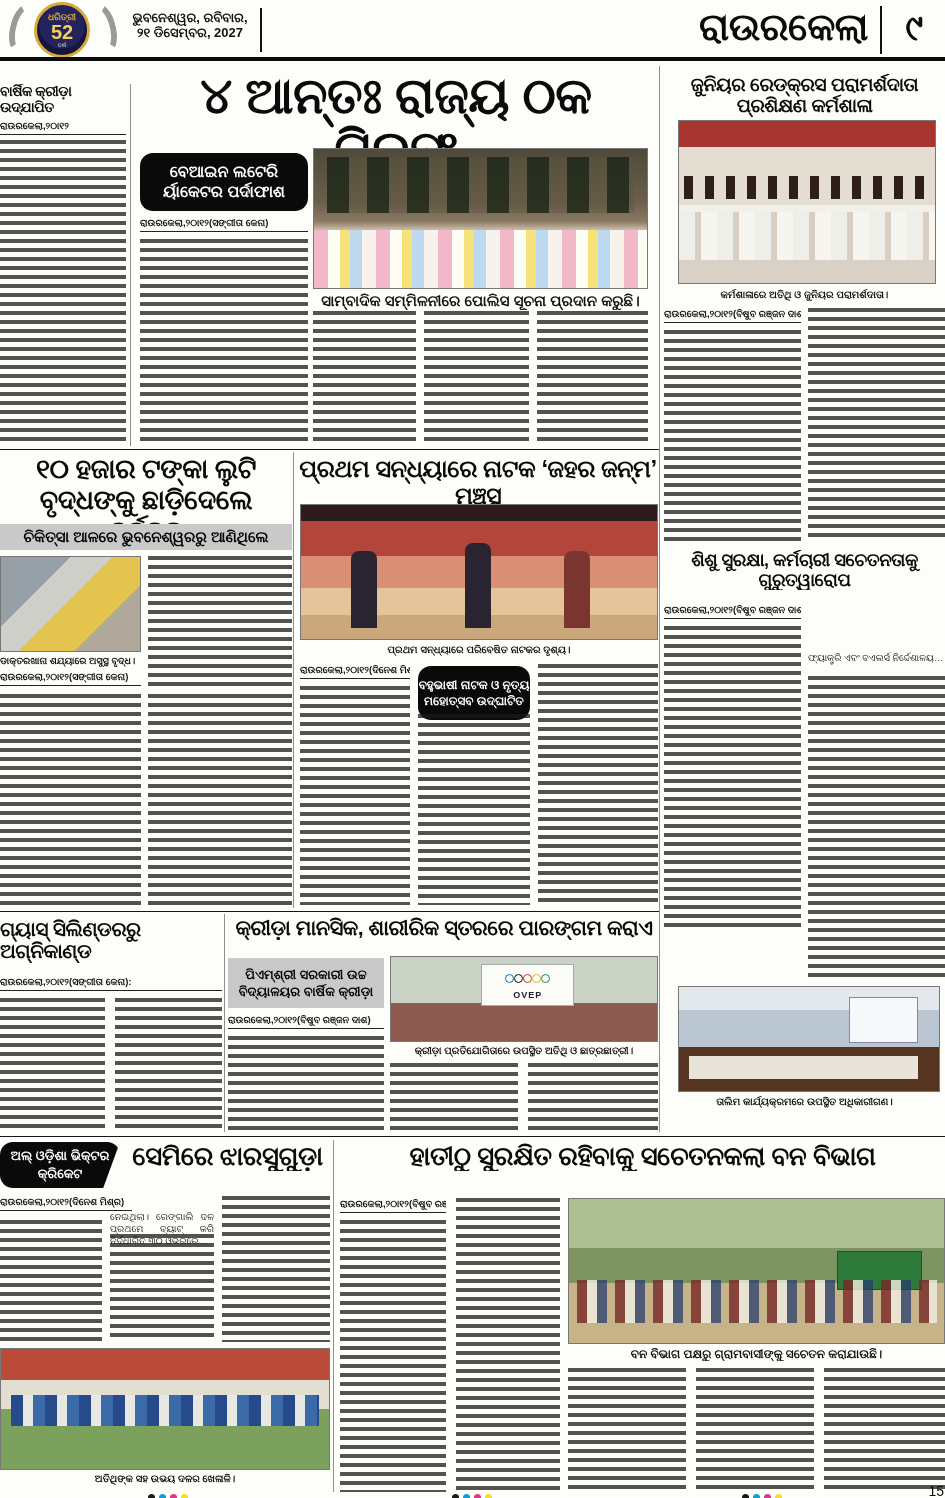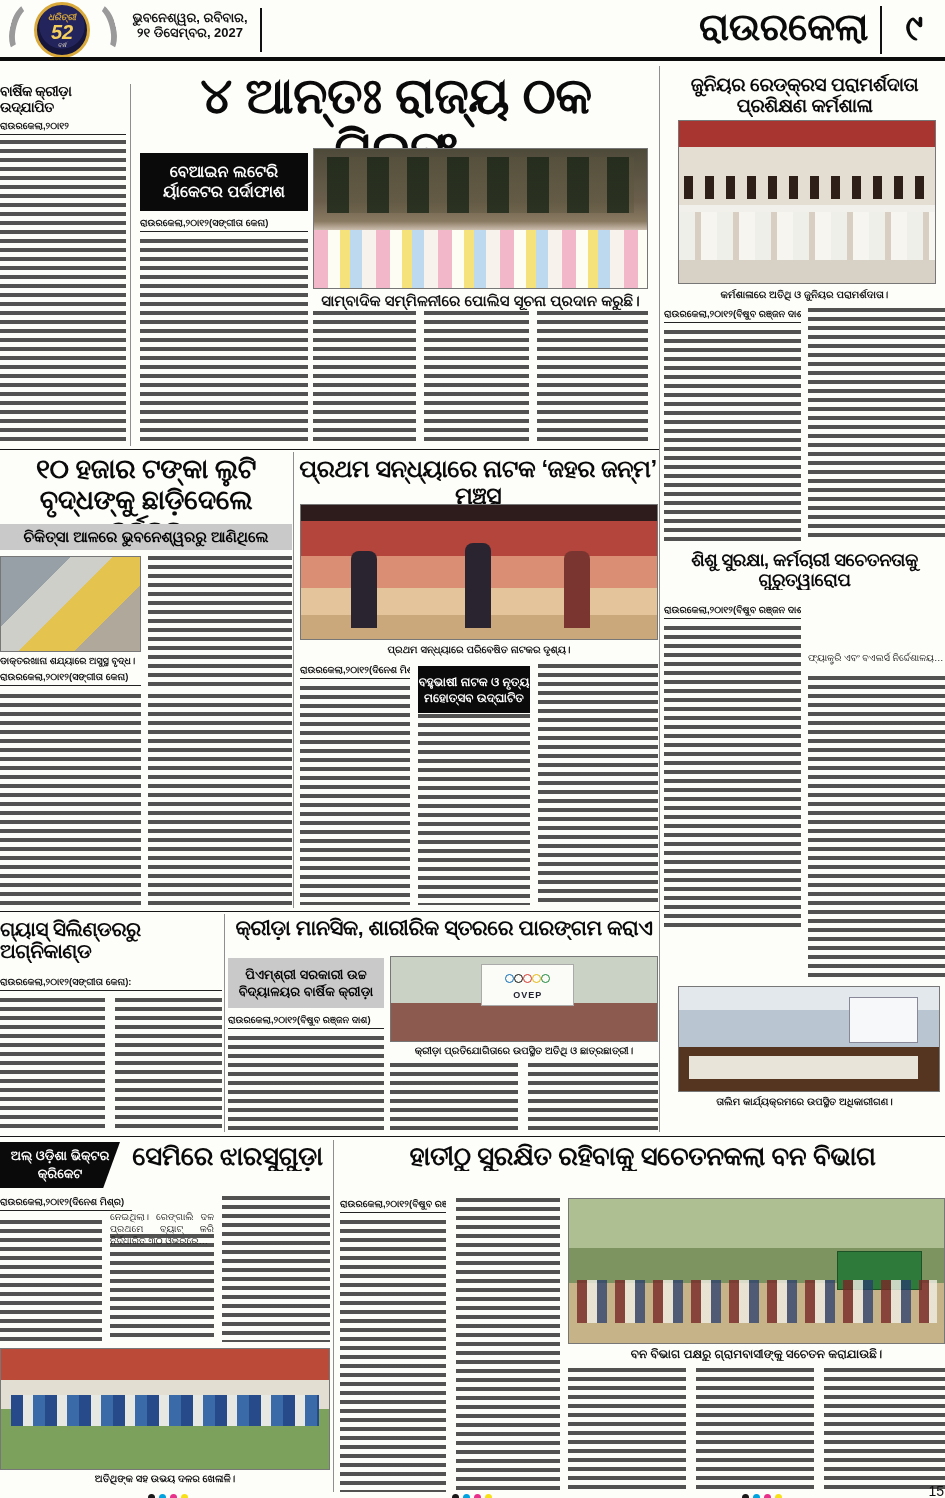--- a/index.html
+++ b/index.html
@@ -11,21 +11,21 @@
   #page{position:relative;width:945px;height:1498px;margin:0 auto;background:var(--paper);
         font-family:"Liberation Sans","DejaVu Sans",sans-serif;color:var(--ink);}
   .abs{position:absolute;}
   .t{overflow:hidden;line-height:1.12;}
   .hl{font-weight:bold;color:#0a0a0a;letter-spacing:-0.5px;}
   .ctr{text-align:center;}
   .tx{background-image:repeating-linear-gradient(to bottom,rgba(25,25,25,.75) 0px,rgba(25,25,25,.75) 4px,transparent 4px,transparent 9px);}
   .dl{font-size:9.5px;font-weight:bold;border-bottom:1.5px solid #222;padding-bottom:2px;overflow:hidden;white-space:nowrap;}
   .cap{font-size:15px;font-weight:bold;overflow:hidden;white-space:nowrap;}
   .snip{font-size:9.5px;text-align:justify;overflow:hidden;}
-  .kbox{background:var(--box-black);color:#fff;font-weight:bold;display:flex;flex-direction:column;justify-content:center;text-align:center;gap:2px;overflow:hidden;}
+  .kbox{background:var(--box-black);color:#fff;font-weight:bold;display:flex;flex-direction:column;justify-content:center;text-align:center;gap:2px;overflow:hidden;border-radius:13px;}
   .gbox{background:var(--box-gray);color:#000;font-weight:bold;display:flex;flex-direction:column;justify-content:center;text-align:center;gap:1px;overflow:hidden;}
   .vr{position:absolute;width:1px;background:var(--rule);}
   .hrule{position:absolute;height:1px;background:#161616;}
   .photo{position:absolute;overflow:hidden;border:1px solid #777;box-sizing:border-box;}
   
   .ph-police{background:linear-gradient(180deg,#4e4a3a 0%,#6b5f4c 38%,#8a7a62 52%,#ddcfc2 60%,#e9dcd2 100%);}
   .ph-police .tickets{position:absolute;left:0;right:0;bottom:0;height:42%;
      background:repeating-linear-gradient(90deg,#f2b7c9 0 14px,#fdfdf3 14px 26px,#f5e27a 26px 36px,#bcd9ef 36px 48px,#f8f2ec 48px 62px);}
   .ph-police .figures{position:absolute;top:6%;left:4%;right:4%;height:40%;
      background:repeating-linear-gradient(90deg,rgba(30,40,25,.85) 0 22px,rgba(90,85,60,.4) 22px 40px);}
@@ -52,21 +52,21 @@
   .ph-forest .banner{position:absolute;right:6%;top:36%;width:22%;height:26%;background:#2e7a3a;border:1px solid #1d5226;}
   .ph-forest .people{position:absolute;bottom:14%;left:2%;right:2%;height:30%;
      background:repeating-linear-gradient(90deg,rgba(120,40,40,.8) 0 10px,rgba(240,238,228,.8) 10px 20px,rgba(40,60,110,.75) 20px 30px,transparent 30px 38px);}
   
   .logo-wrap{left:10px;top:2px;width:106px;height:54px;}
   .paren{position:absolute;top:0;width:30px;height:54px;border:6px solid #9a9a9a;border-radius:50%;box-sizing:border-box;}
   .paren.l{left:0;border-right-color:transparent;border-top-color:transparent;border-bottom-color:transparent;transform:rotate(14deg);}
   .paren.r{right:0;border-left-color:transparent;border-top-color:transparent;border-bottom-color:transparent;transform:rotate(-14deg);}
   .logo-circle{position:absolute;left:24px;top:0px;width:56px;height:56px;border-radius:50%;
      background:radial-gradient(circle at 50% 42%,#24245c 0 58%,var(--logo-navy) 60% 100%);
-     border:3px solid var(--logo-gold);box-sizing:border-box;display:flex;flex-direction:column;align-items:center;justify-content:center;color:var(--logo-gold);font-style:italic;}
+     border:3px solid var(--logo-gold);box-sizing:border-box;display:flex;flex-direction:column;align-items:center;justify-content:center;color:var(--logo-gold);}
   .logo-brand{font-size:9px;font-weight:bold;line-height:1;}
   .logo-years{font-size:20px;font-weight:bold;line-height:1;color:#f5cf5e;}
   .logo-years-label{font-size:6px;line-height:1;color:#e8e0c8;}
   .masthead-rule{left:0;top:57px;width:945px;height:4px;background:#0c0c0c;}
   .reg-dot{display:inline-block;width:7px;height:7px;border-radius:50%;margin-right:4px;}
 </style>
 </head>
 <body>
 
 <div id="page">
@@ -156,21 +156,21 @@
 
   <div class="abs t hl ctr" style="left:298px;top:456px;width:360px;font-size:24px;">ପ୍ରଥମ ସନ୍ଧ୍ୟାରେ ନାଟକ ‘ଜହର ଜନ୍ମ’ ମଞ୍ଚସ୍ଥ</div>
   <div class="photo ph-stage" style="left:300px;top:504px;width:358px;height:136px;">
     <div class="actor" style="left:14%;"></div>
     <div class="actor" style="left:46%;height:64%;"></div>
     <div class="actor" style="left:74%;background:#7a3530;"></div>
   </div>
   <div class="abs cap ctr" style="left:300px;top:644px;width:358px;font-size:10px;">ପ୍ରଥମ ସନ୍ଧ୍ୟାରେ ପରିବେଷିତ ନାଟକର ଦୃଶ୍ୟ।</div>
   <div class="abs dl" style="left:300px;top:664px;width:110px;">ରାଉରକେଲା,୨୦ା୧୨(ଦିନେଶ ମିଶ୍ର)</div>
   <div class="abs tx" style="left:300px;top:686px;width:110px;height:219px;"></div>
-  <div class="kbox abs" style="left:418px;top:666px;width:112px;height:47px;font-size:12px;">
+  <div class="kbox abs" style="left:418px;top:666px;width:112px;height:54px;font-size:12px;">
     <div>ବହୁଭାଷୀ ନାଟକ ଓ ନୃତ୍ୟ</div>
     <div>ମହୋତ୍ସବ ଉଦ୍‌ଘାଟିତ</div>
   </div>
   <div class="abs tx" style="left:418px;top:714px;width:112px;height:191px;"></div>
   <div class="abs tx" style="left:538px;top:664px;width:120px;height:241px;"></div>
 
   <div class="abs t hl" style="left:0;top:918px;width:222px;font-size:20px;">ଗ୍ୟାସ୍ ସିଲିଣ୍ଡରରୁ ଅଗ୍ନିକାଣ୍ଡ</div>
   <div class="abs dl" style="left:0;top:976px;width:222px;">ରାଉରକେଲା,୨୦ା୧୨(ସଙ୍ଗୀତା କେନା):</div>
   <div class="abs tx" style="left:0;top:998px;width:105px;height:132px;"></div>
   <div class="abs tx" style="left:115px;top:998px;width:107px;height:132px;"></div>

